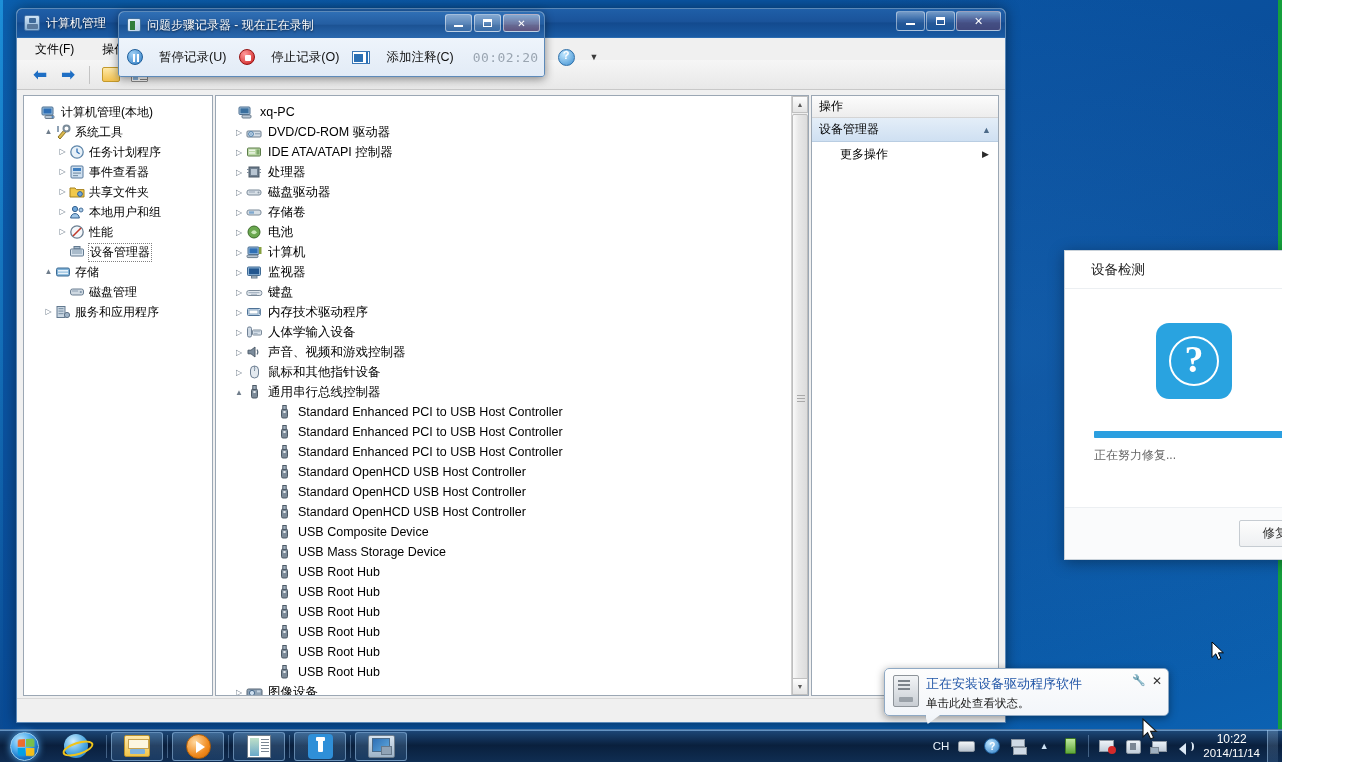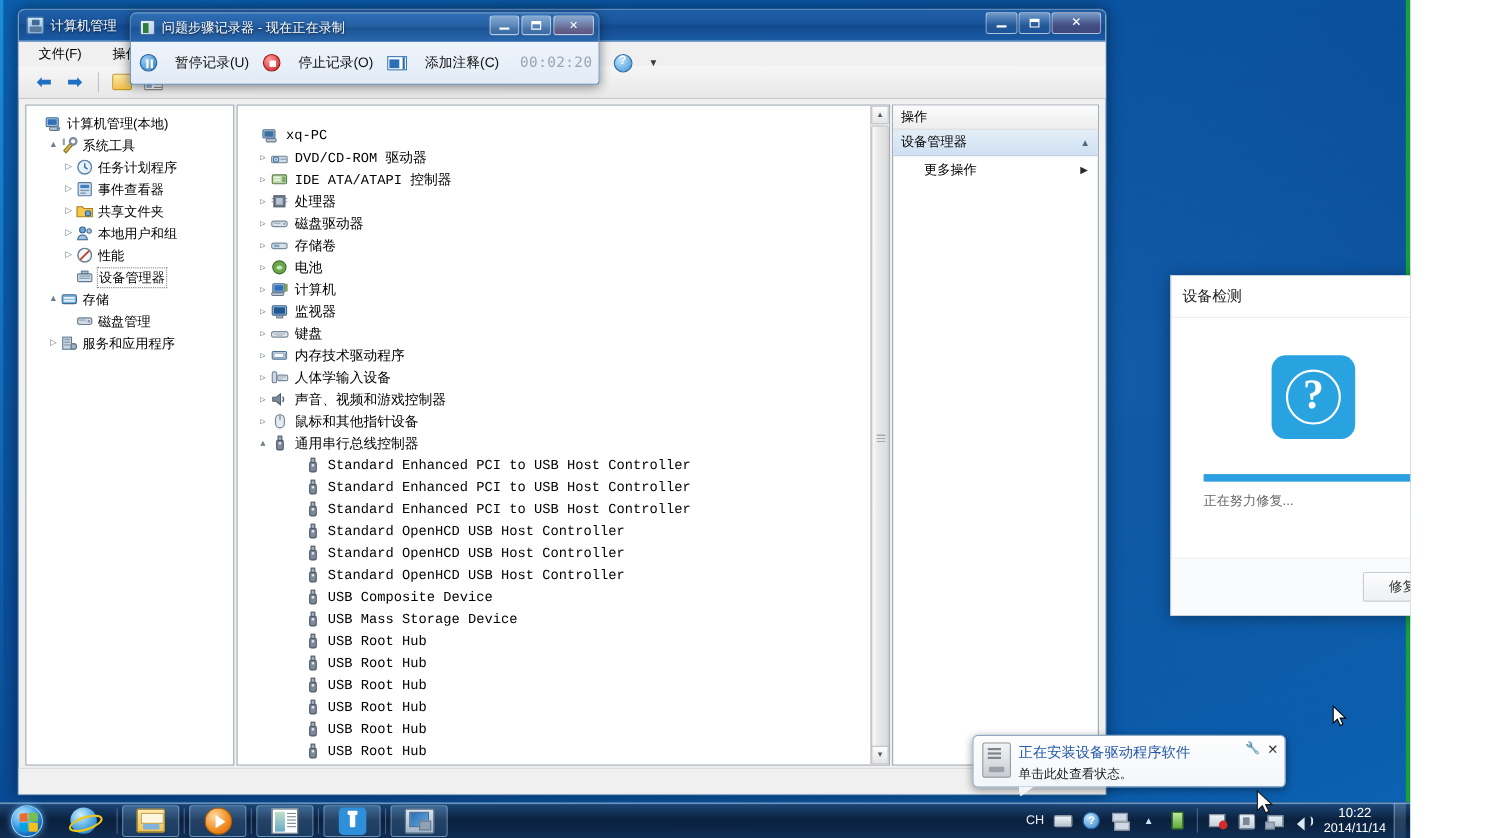--- a/index.html
+++ b/index.html
@@ -87,21 +87,21 @@
   .trow .exp { width:13px; flex:none; text-align:center; font-size:8px; color:#6f7d8c; line-height:1;}
   .trow .ico { width:16px;height:16px;flex:none;margin-right:4px;position:relative;}
   .trow .lbl { font-size:12px; }
   .trow.sel .lbl { outline:1px dotted #808080; padding:0 1px; }
   .d1 { padding-left:0px;}
   .d2 { padding-left:14px;}
   .d3 { padding-left:28px;}
 
   
   #list-pane { flex:1; margin-left:2px; position:relative; overflow:hidden; }
-  .dev-scroll { position:absolute; left:0; top:0; right:17px; bottom:0; overflow:hidden; padding:17px 0 0 6px;font-family:Liberation Mono, monospace;}
+  .dev-scroll { position:absolute; left:0; top:0; right:17px; bottom:0; overflow:hidden; padding:6px 0 0 6px;}
   .drow { display:flex; align-items:center; height:20px; white-space:nowrap; font-size:12.5px; color:#000; cursor:default;}
   .drow .exp { width:14px; flex:none; text-align:center; font-size:8px; color:#707d8b;}
   .drow .ico { width:17px;height:16px;flex:none;margin-right:5px;position:relative;}
   .lvl0 { padding-left:2px;}
   .lvl1 { padding-left:10px;}
   .lvl2 { padding-left:40px;}
   .vline { position:absolute; left:249px; top:112px; width:1px; height:560px;
            background:repeating-linear-gradient(180deg,#9aa3ad 0 1px,transparent 1px 2px); }
   .vline2 { position:absolute; left:272px; top:392px; width:1px; height:282px;
            background:repeating-linear-gradient(180deg,#9aa3ad 0 1px,transparent 1px 2px); }
@@ -161,21 +161,21 @@
   .psr-caret{color:#3a3a3a;font-size:9px;margin-left:2px;}
 
   
   #devdlg{
     position:absolute; left:1064px; top:250px; width:260px; height:310px;
     background:#fff; border:1px solid #c9d2da;
     box-shadow:0 3px 14px rgba(0,0,0,.35);
     z-index:30;
   }
   .dd-title{height:38px;border-bottom:1px solid #eceff2;display:flex;align-items:center;padding:0 10px;}
-  .dd-title-text{font-size:13.5px;color:#222;}
+  .dd-title-text{font-size:13.5px;color:#222;margin-left:16px;}
   .dd-close{margin-left:auto;font-size:16px;color:#8b949c;line-height:1;cursor:default;}
   .dd-body{height:calc(100% - 38px - 52px);display:flex;flex-direction:column;align-items:center;padding-top:34px;}
   .dd-qicon{width:76px;height:76px;border-radius:13px;background:#29a3e0;position:relative;}
   .dd-qicon .ring{position:absolute;left:13px;top:13px;width:50px;height:50px;border:2.5px solid #fff;border-radius:50%;}
   .dd-qicon .qm{position:absolute;left:0;right:0;top:17px;text-align:center;color:#fff;font-size:38px;font-weight:bold;line-height:1;font-family:"Liberation Serif",serif;}
   .dd-bar{width:200px;height:7px;background:#e8eaec;margin-top:32px;border-radius:1px;overflow:hidden;}
   .dd-bar-fill{height:100%;background:#2b9fe0;}
   .dd-status{width:200px;margin-top:9px;font-size:12px;color:#666;}
   .dd-foot{height:52px;border-top:1px solid #eceff2;background:#fafbfc;display:flex;align-items:center;justify-content:flex-end;padding-right:12px;}
   .dd-btn{min-width:72px;height:27px;background:linear-gradient(180deg,#fdfdfd,#eef0f2);border:1px solid #c6ccd2;border-radius:2px;font-size:12.5px;color:#333;display:flex;align-items:center;justify-content:center;cursor:default;}

